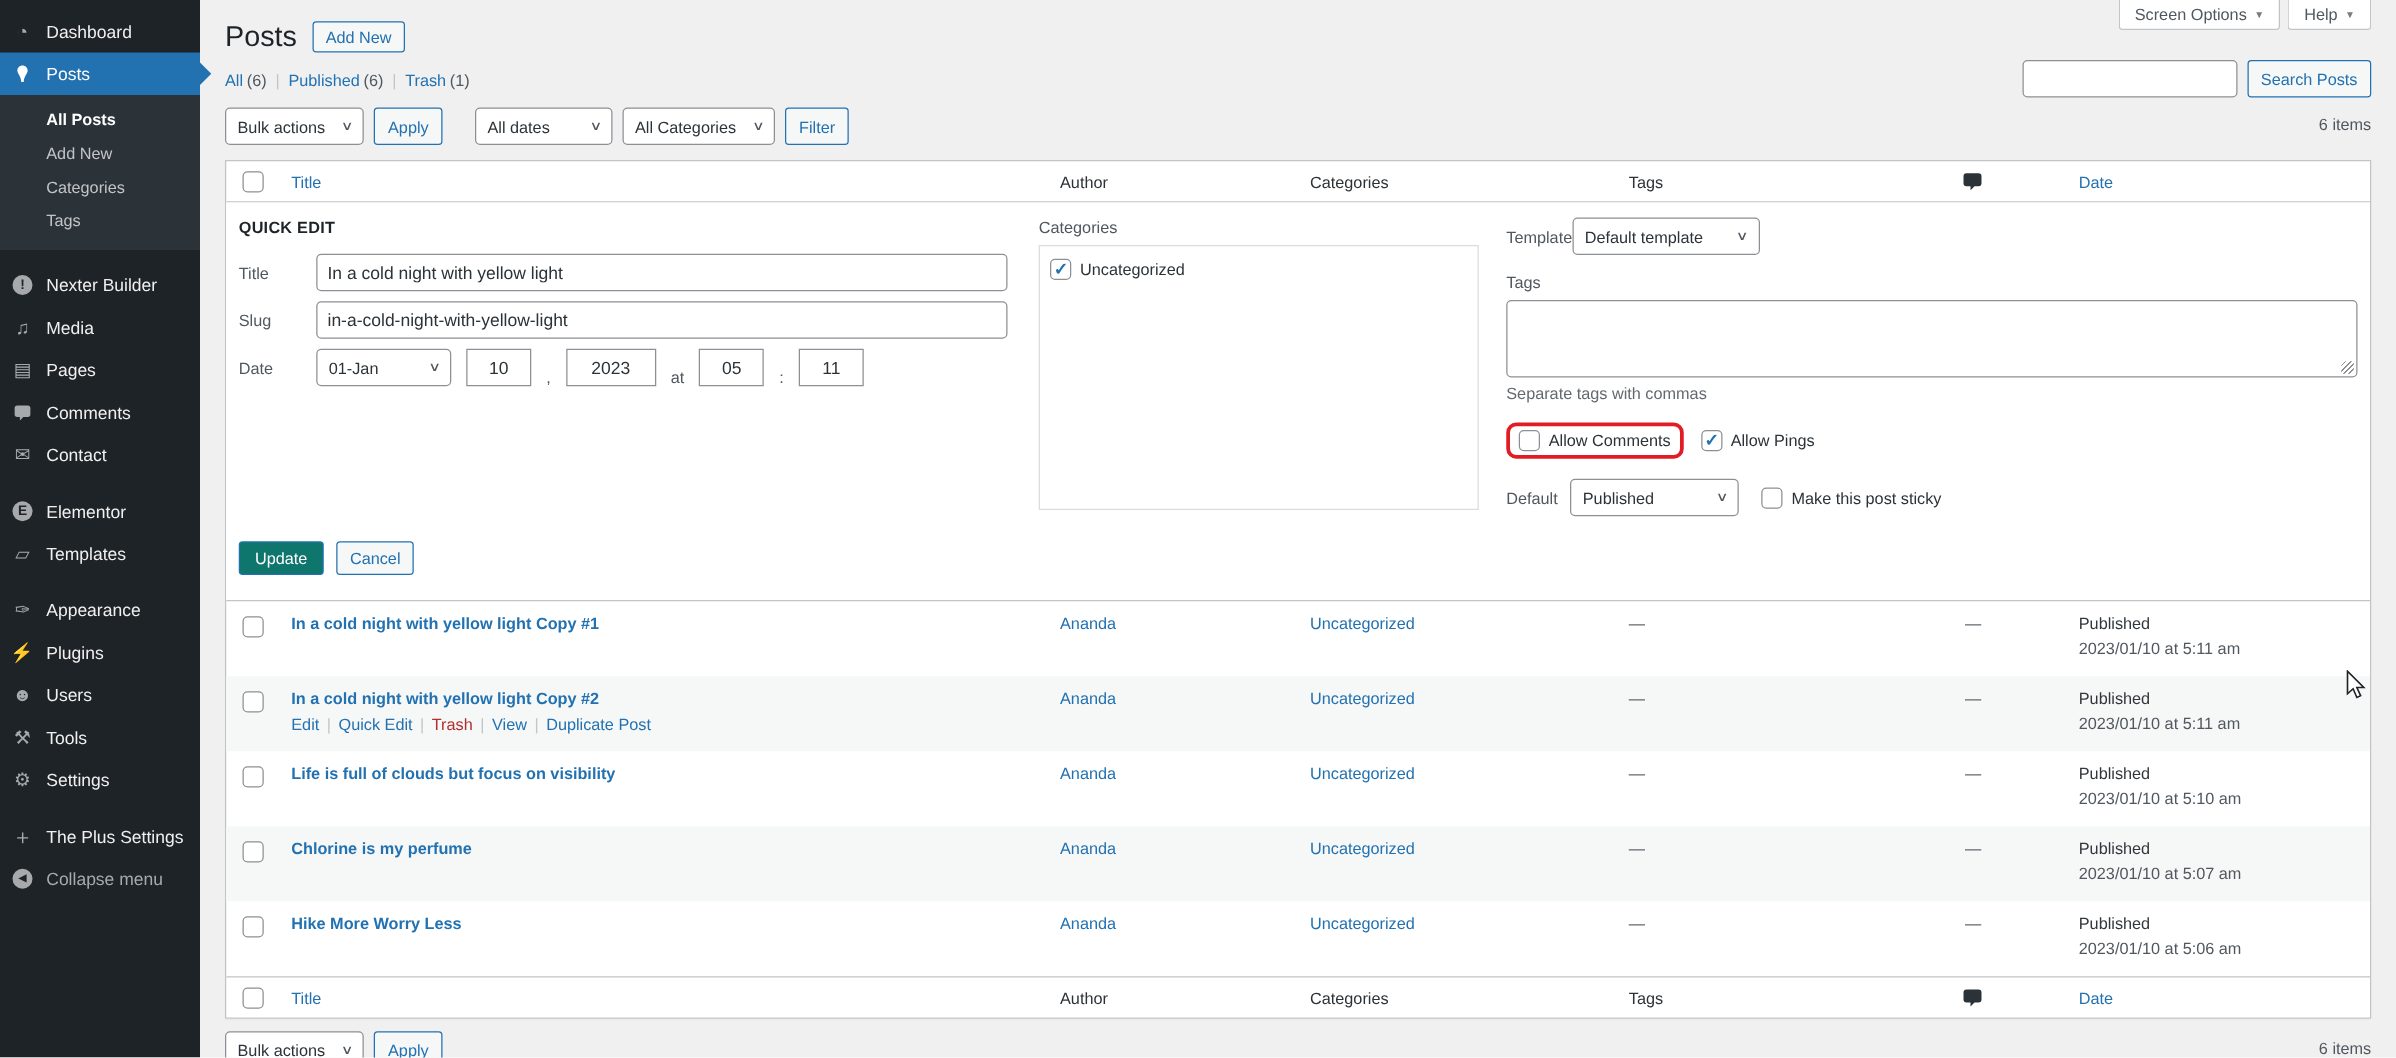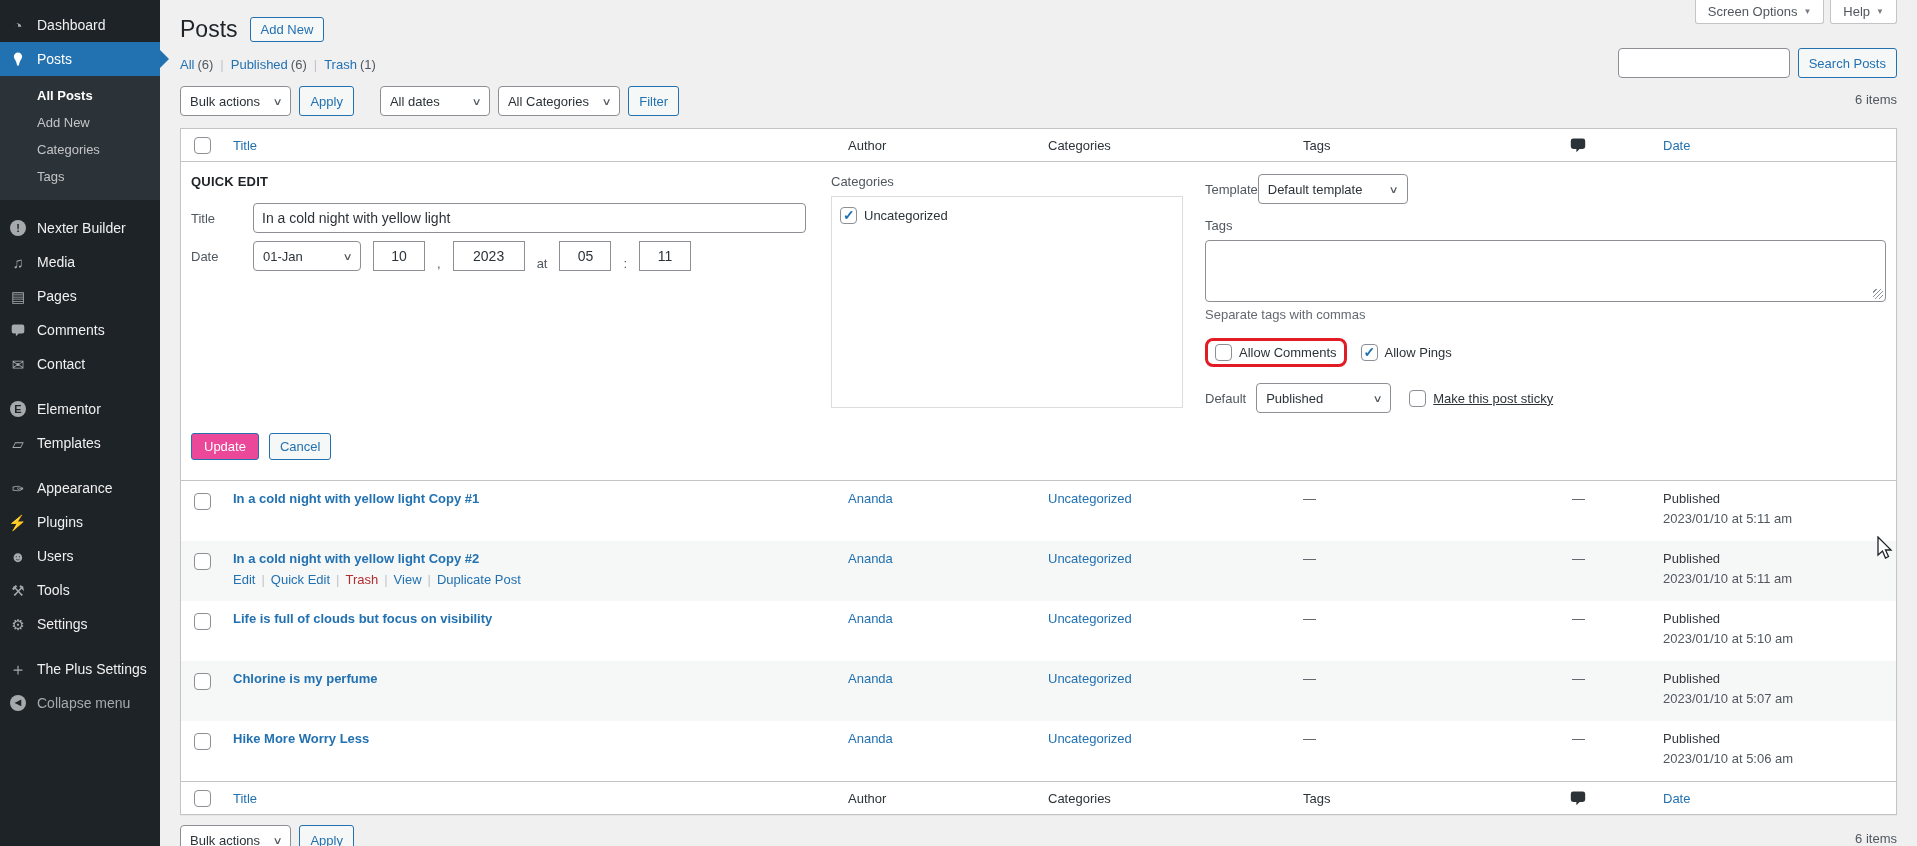--- a/index.html
+++ b/index.html
@@ -24,21 +24,21 @@
   .main { flex:1; position:relative; padding:0 20px; }
 
   .screen-meta { position:absolute; top:0; right:20px; display:flex; gap:6px; z-index:4; }
   .meta-btn { background:#fff; border:1px solid #c3c4c7; border-top:none; border-radius:0 0 3px 3px; color:#50575e; font-size:13px; padding:3px 12px 4px; height:24px; display:inline-flex; align-items:center; gap:6px; cursor:pointer; }
   .meta-btn .caret { font-size:8px; color:#787c82; }
 
   .h1-row { display:flex; align-items:center; gap:12px; padding-top:16px; }
   h1.page-title { font-size:23px; font-weight:400; color:#1d2327; }
   .btn { display:inline-flex; align-items:center; justify-content:center; border-radius:3px; font-size:13px; cursor:pointer; white-space:nowrap; }
   .btn-secondary { background:#f6f7f7; border:1px solid #2271b1; color:#2271b1; padding:4px 10px; }
-  .btn-primary { background:#ec4899; border:1px solid #2271b1; color:#fff; padding:5px 12px; }
+  .btn-primary { background:#0f766e; border:1px solid #2271b1; color:#fff; padding:5px 12px; }
 
   .views { display:flex; align-items:center; margin-top:14px; font-size:13px; }
   .views .view { color:#2271b1; cursor:pointer; }
   .views .count { color:#50575e; margin-left:3px; }
   .views li { list-style:none; display:flex; }
   .views li:not(:last-child)::after { content:"|"; color:#c3c4c7; margin:0 7px; }
 
   .search-box { position:absolute; top:48px; right:20px; display:flex; gap:8px; align-items:center; }
   .search-input { width:172px; height:30px; border:1px solid #8c8f94; border-radius:4px; background:#fff; padding:0 8px; font-size:13px; }
   .btn-search { height:30px; }
@@ -282,20 +282,24 @@
 
     <div class="quick-edit">
       <div class="qe-cols">
         <div class="qe-left">
           <div class="qe-legend">QUICK EDIT</div>
           <div class="qe-row">
             <span class="qe-label">Title</span>
             <input class="qe-input" value="In a cold night with yellow light" style="">
           </div>
           <div class="qe-row">
+            <span class="qe-label">Slug</span>
+            <input class="qe-input" value="in-a-cold-night-with-yellow-light" style="">
+          </div>
+          <div class="qe-row">
             <span class="qe-label">Date</span>
             <div class="qe-date">
               <div class="fselect qe-month">
                 <span>01-Jan</span>
                 <span class="chev">∨</span>
               </div>
               <input class="qe-small" value="10" style="">
               <span class="qe-sep">,</span>
               <input class="qe-small qe-year" value="2023" style="">
               <span class="qe-sep">at</span>
@@ -338,21 +342,21 @@
               <input type="checkbox" checked="" style="">
               <span>Allow Pings</span>
             </label>
           </div>
           <div class="status-row">
             <span class="qe-side-label" style="margin:0">Default</span>
             <div class="fselect" style="min-width:135px">
               <span>Published</span>
               <span class="chev">∨</span>
             </div>
-            <label class="inline-check" style="margin-left:8px;text-decoration:underline;">
+            <label class="inline-check" style="margin-left:8px;">
               <input type="checkbox" style="">
               <span>Make this post sticky</span>
             </label>
           </div>
         </div>
       </div>
 
       <div class="qe-buttons">
         <button class="btn btn-primary">Update</button>
         <button class="btn btn-secondary">Cancel</button>

